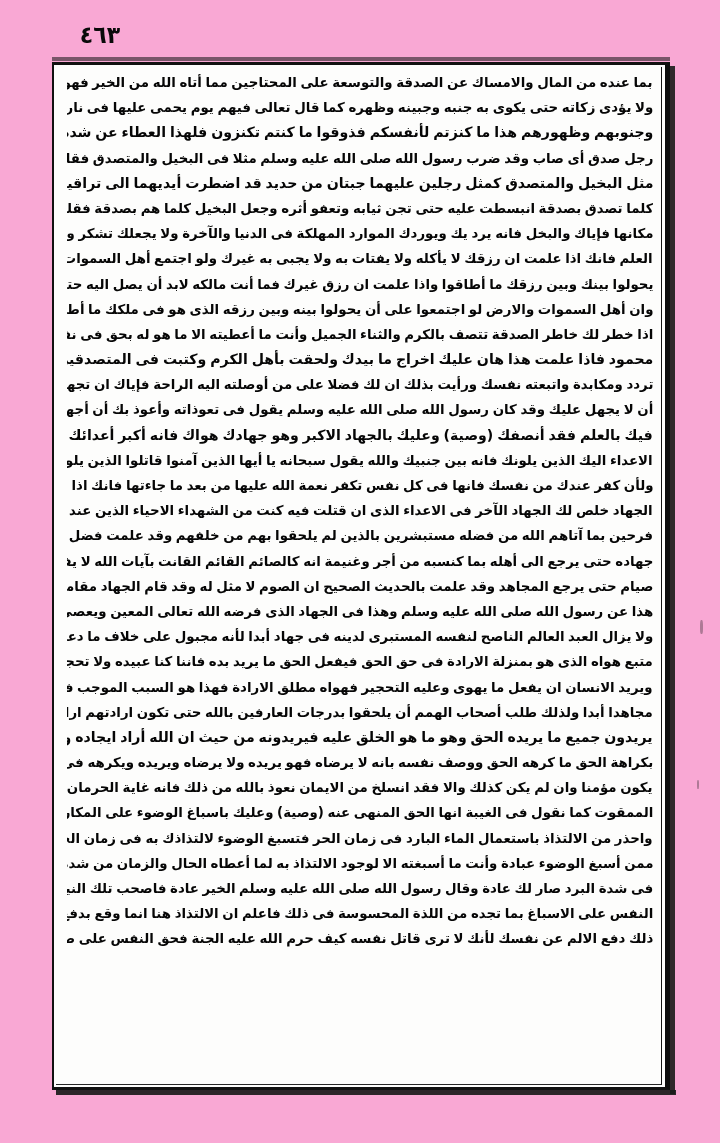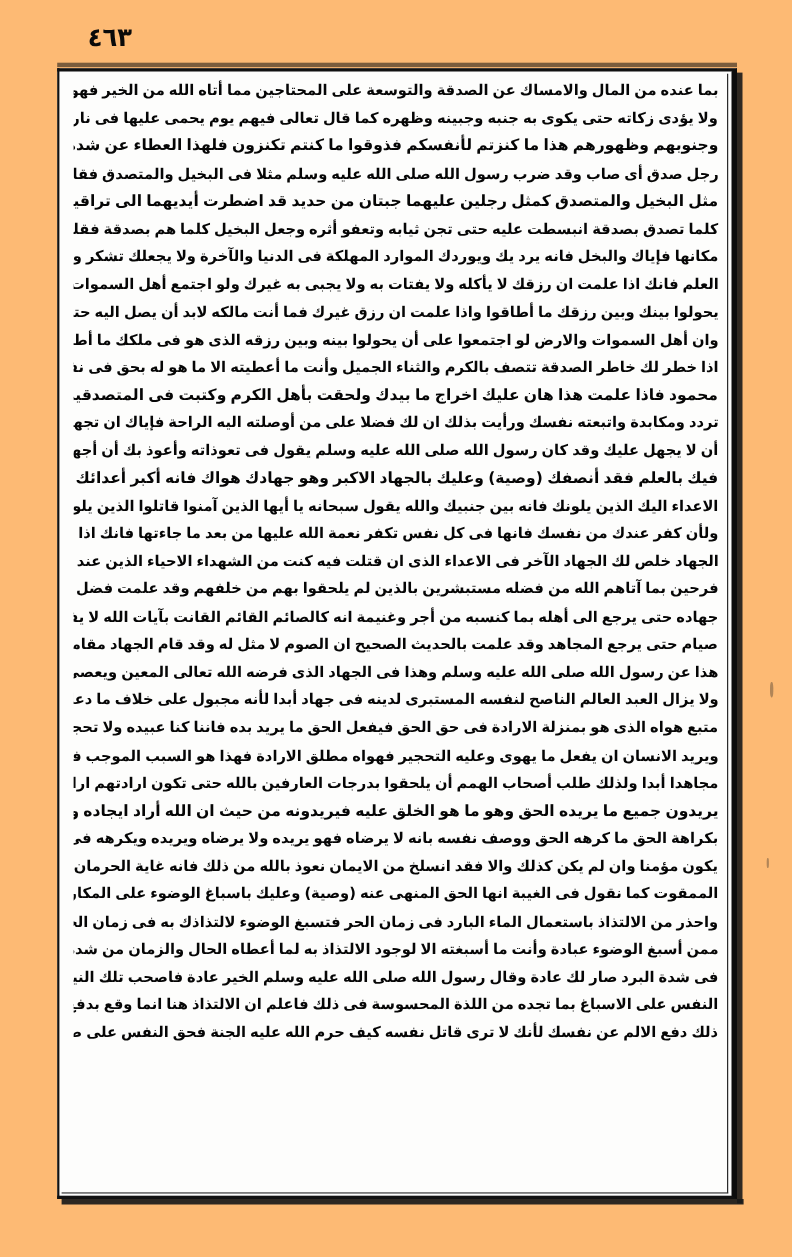--- a/index.html
+++ b/index.html
@@ -13,21 +13,21 @@
     height: 1143px;
     position: relative;
     font-family: "DejaVu Sans", sans-serif;
     overflow: hidden;
   }
 
   
   #page-sheet {
     position: absolute;
     inset: 0;
-    background: #fdba74;
+    background: #f9a8d4;
   }
 
   
   #folio {
     position: absolute;
     top: 22px;
     left: 0;
     width: 200px;
     text-align: center;
     font-family: "DejaVu Sans", sans-serif;

